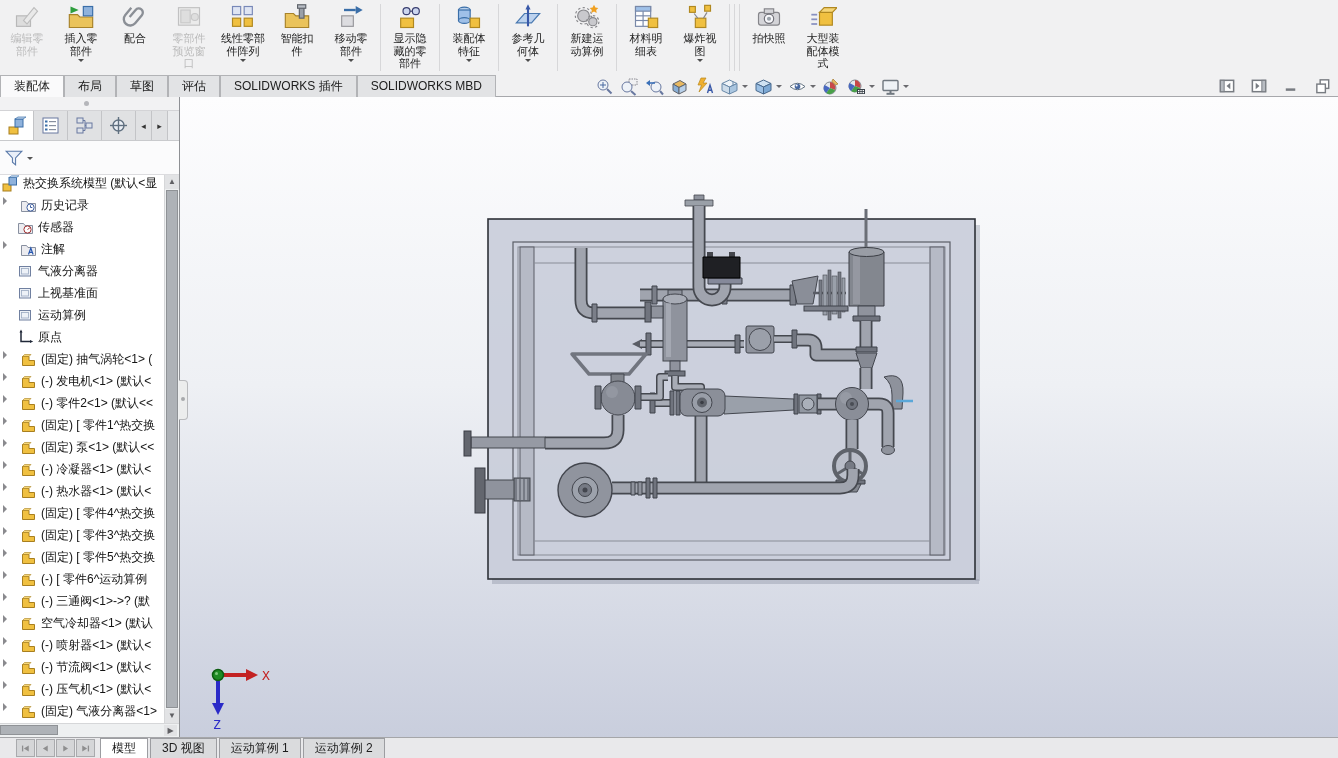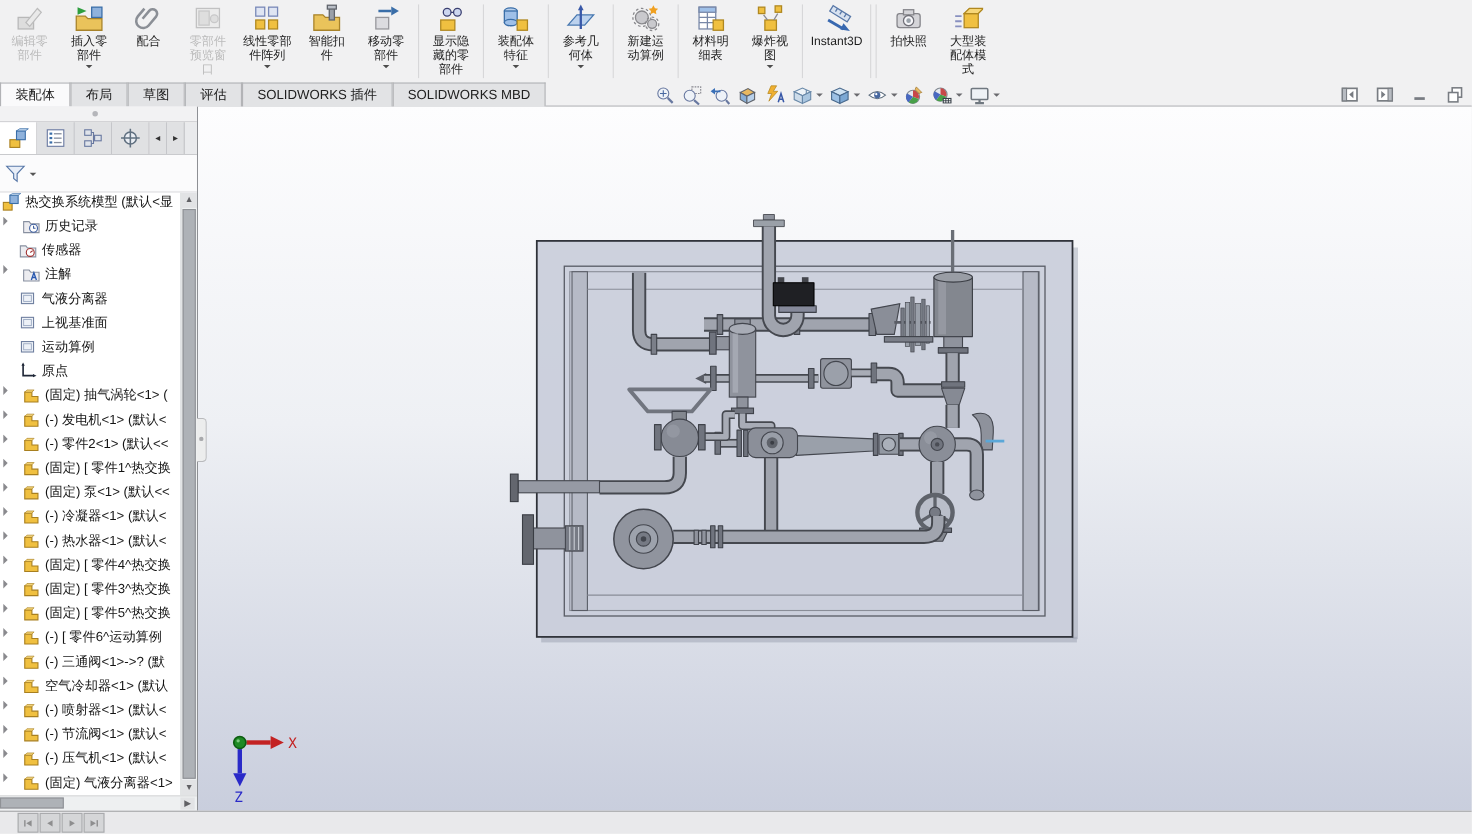--- a/index.html
+++ b/index.html
@@ -519,28 +519,20 @@
         <svg class="ic">
           <use href="#s-explode"></use>
         </svg>
         <div class="cb-label">
           <div>爆炸视</div>
           <div>图</div>
         </div>
         <div class="cb-caret"></div>
       </div>
       <div class="cb-sep"></div>
-      <div class="cb-btn">
-        <svg class="ic">
-          <use href="#s-instant3d"></use>
-        </svg>
-        <div class="cb-label">
-          <div>Instant3D</div>
-        </div>
-      </div>
       <div class="cb-sep"></div>
       <div class="cb-sep"></div>
       <div class="cb-btn">
         <svg class="ic">
           <use href="#s-snapshot"></use>
         </svg>
         <div class="cb-label">
           <div>拍快照</div>
         </div>
       </div>
@@ -1075,15 +1067,21 @@
           <svg class="ic">
             <use href="#b-next"></use>
           </svg>
         </div>
         <div class="bnav-btn">
           <svg class="ic">
             <use href="#b-last"></use>
           </svg>
         </div>
       </div>
+    <div class="btabs">
+        <div class="btab active">模型</div>
+        <div class="btab">3D 视图</div>
+        <div class="btab">运动算例 1</div>
+        <div class="btab">运动算例 2</div>
+      </div>
   </div>
 
 </div>
 
 </body></html>

